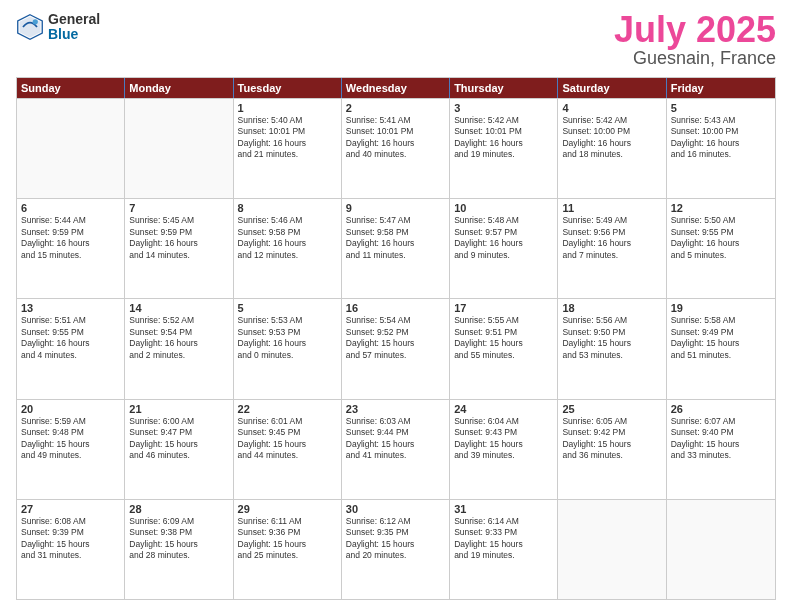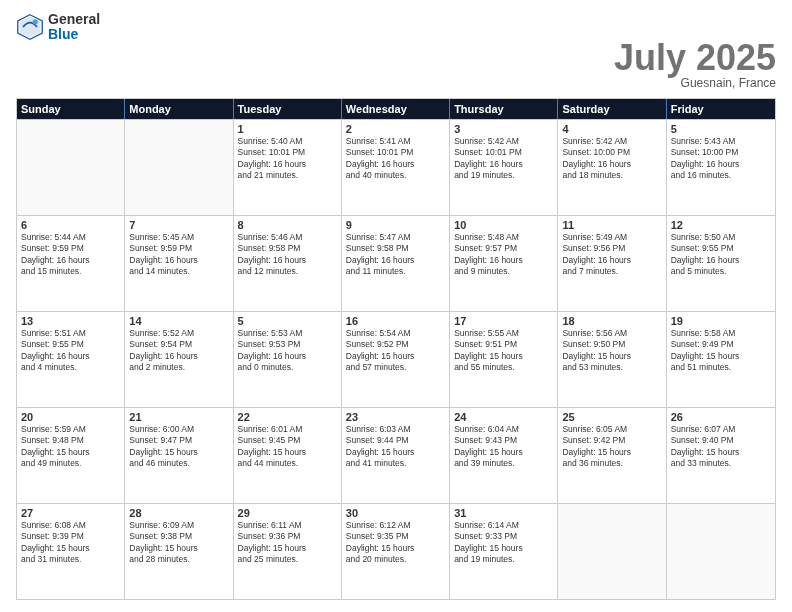--- a/index.html
+++ b/index.html
@@ -46,38 +46,37 @@
     .logo-icon {
       width: 28px;
       height: 28px;
     }
     .title-block {
       text-align: right;
     }
     .title-month {
       font-size: 36px;
       font-weight: bold;
-      color: #737373;
+      color: #ec4899;
       line-height: 1;
-      margin-top: 28px;
     }
     .title-location {
-      font-size: 12px;
+      font-size: 18px;
       color: #555;
     }
     .calendar {
       flex: 1;
       display: flex;
       flex-direction: column;
       border: 1px solid #ccc;
     }
     .cal-header {
       display: grid;
       grid-template-columns: repeat(7, 1fr);
-      background: #0f172a;
+      background: #7f1d1d;
     }
     .cal-header-cell {
       color: #fff;
       font-size: 11px;
       font-weight: bold;
       padding: 4px 4px;
       text-align: left;
       border-right: 1px solid #4a7bbf;
     }
     .cal-header-cell:last-child { border-right: none; }

